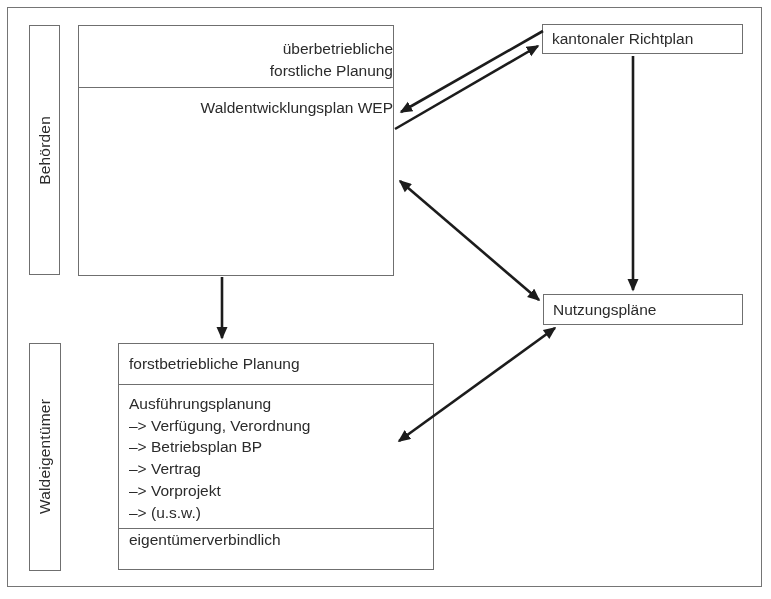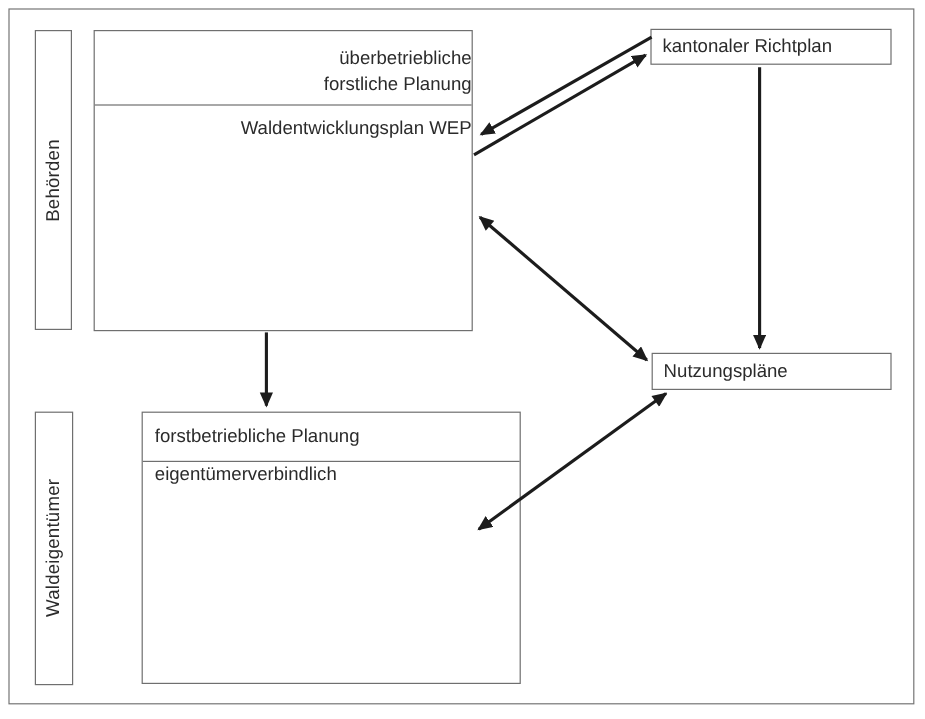--- a/index.html
+++ b/index.html
@@ -107,20 +107,30 @@
     </div>
     <div class="sec sec-body">
       <div>Waldentwicklungsplan WEP</div>
     </div>
   </div>
 
   <div class="box" id="bottom-main-box">
     <div class="sec sec-title">
       <div>forstbetriebliche Planung</div>
     </div>
+    <div class="sec sec-body">
+      <div>Ausführungsplanung</div>
+      <div>
+          <div>–&gt; Verfügung, Verordnung</div>
+          <div>–&gt; Betriebsplan BP</div>
+          <div>–&gt; Vertrag</div>
+          <div>–&gt; Vorprojekt</div>
+          <div>–&gt; (u.s.w.)</div>
+        </div>
+    </div>
     <div class="sec sec-footer">
       <div>eigentümerverbindlich</div>
     </div>
   </div>
 
   <div class="box small-box" id="richtplan-box">
     <span>kantonaler Richtplan</span>
   </div>
 
   <div class="box small-box" id="nutzungsplaene-box">

